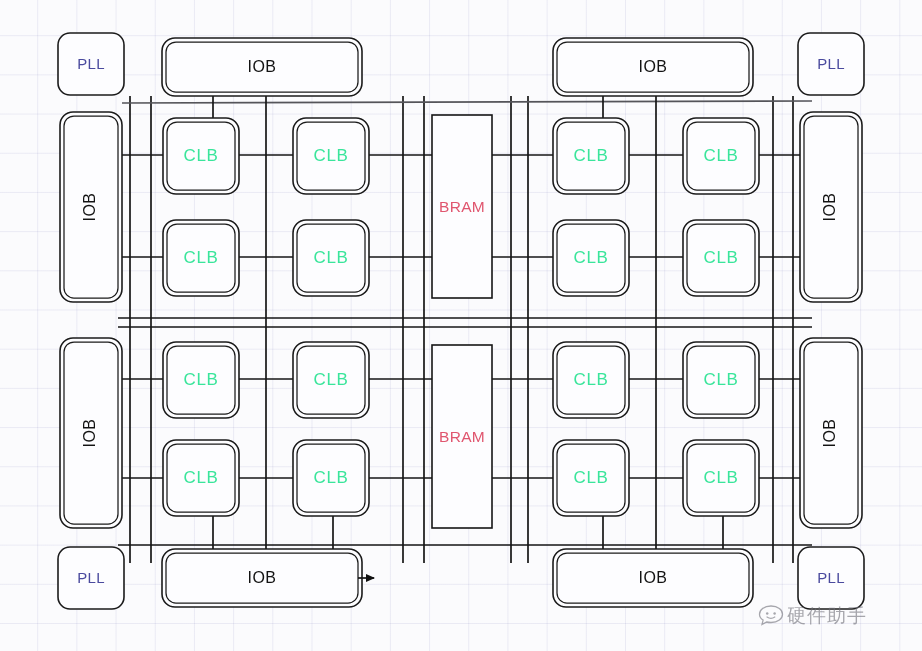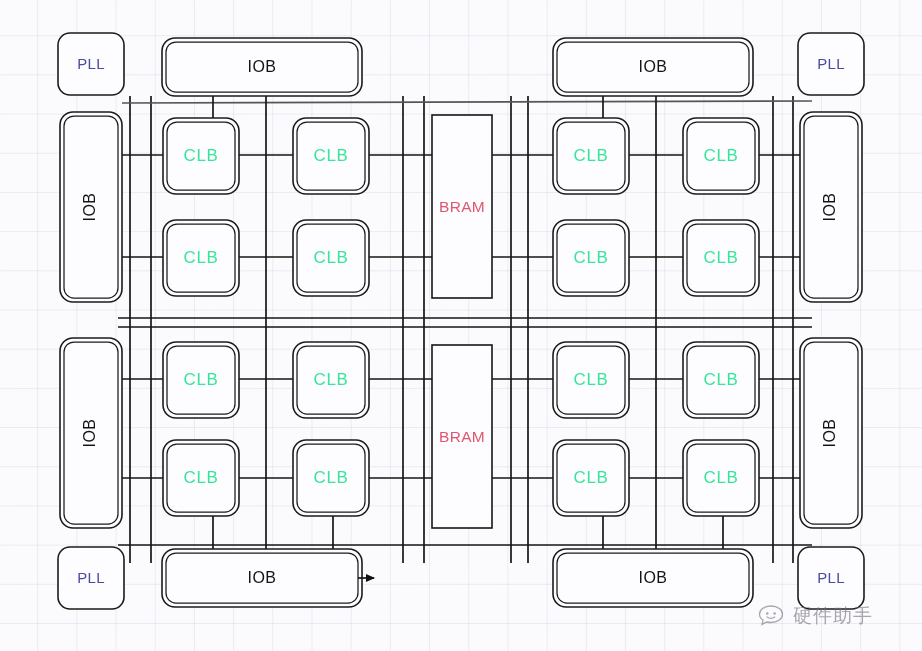--- a/index.html
+++ b/index.html
@@ -29,21 +29,21 @@
   .wire{stroke:#161616;stroke-width:1.7;fill:none;stroke-linecap:butt;}
   .wire-soft{stroke:#55555a;stroke-width:1.7;fill:none;}
   .lbl{font-family:"Liberation Sans","DejaVu Sans",sans-serif;text-anchor:middle;dominant-baseline:middle;}
   .lbl-clb{font-size:17px;fill:#3ae59b;letter-spacing:.6px;}
   .lbl-iob{font-size:16px;fill:#131313;letter-spacing:.4px;}
   .lbl-bram{font-size:15.5px;fill:#e0566f;letter-spacing:.3px;}
   .lbl-pll{font-size:15px;fill:#4a4a9e;letter-spacing:.3px;}
   
   #watermark{
     position:absolute;left:757px;top:603px;
-    display:flex;align-items:center;gap:6px;
+    display:flex;align-items:center;
     opacity:.60;pointer-events:none;
   }
   #watermark .wm-text{
     font-family:"DejaVu Sans","Liberation Sans",sans-serif;
     font-size:19px;color:#6f6f78;letter-spacing:1px;white-space:nowrap;
   }
   #watermark .wm-icon{display:block;}
 </style>
 </head>
 <body>

